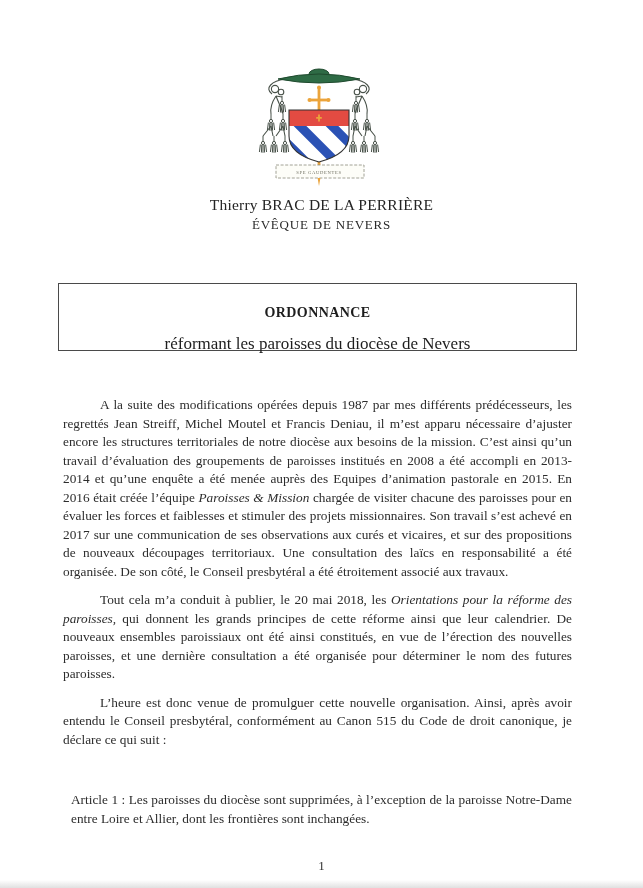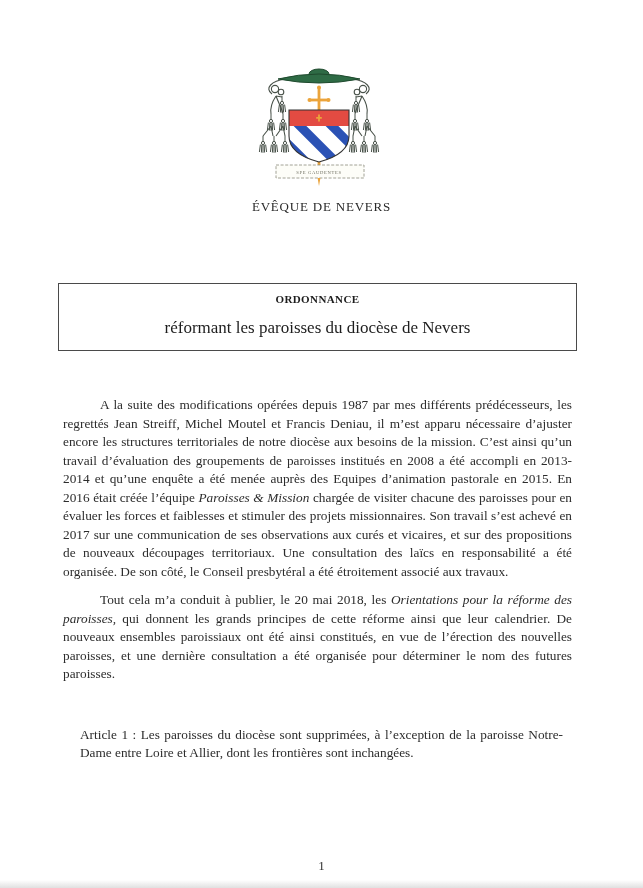--- a/index.html
+++ b/index.html
@@ -19,28 +19,28 @@
   }
   .crest{position:absolute;left:252px;top:66px;width:140px;height:126px;}
   .bishop-block{position:absolute;left:0;top:196px;width:643px;text-align:center;}
   .bishop-name{font-size:15.5px;color:#242424;letter-spacing:0.2px;}
   .bishop-title{font-size:13px;color:#2a2a2a;letter-spacing:0.8px;margin-top:3px;}
   .title-box{
     position:absolute;left:58px;top:283px;width:519px;height:68px;
     border:1.5px solid #4a4a4a;box-sizing:border-box;
     text-align:center;
   }
-  .title-line1{font-size:11px;font-weight:bold;color:#1d1d1d;margin-top:9px;letter-spacing:0.4px;}
+  .title-line1{font-size:14px;font-weight:bold;color:#1d1d1d;margin-top:21px;letter-spacing:0.4px;}
   .title-line2{font-size:17px;font-weight:normal;color:#1d1d1d;margin-top:13px;}
   .body-text{
     position:absolute;left:63px;top:396px;width:517px;
     font-size:13.3px;line-height:18.5px;text-align:justify;color:#2c2c2c;
   }
   .para{margin:0 8px 10px 0;text-indent:37px;}
-  .para-noindent{margin:17px;text-indent:0;}
+  .para-noindent{margin:8px;text-indent:0;}
   .article1{margin-top:42px;}
   .article2{margin-top:12px;}
   .em{font-style:italic;}
   .page-number{
     position:absolute;left:0;top:858px;width:643px;text-align:center;
     font-size:13px;color:#333;
   }
   svg text{font-family:"Liberation Serif","DejaVu Serif",serif;}
 </style>
 </head>
@@ -119,33 +119,35 @@
     </g>
 
     <g>
       <rect x="24" y="99" width="88" height="13" fill="#fdfdf8" stroke="#8a8a7c" stroke-width="0.8" stroke-dasharray="3,1.6"></rect>
       <text x="67" y="108" font-size="4.6" letter-spacing="0.7" fill="#6e6e60" text-anchor="middle">SPE GAUDENTES</text>
     </g>
     <polygon points="65.6,112 68.4,112 67,120" fill="#eba43b"></polygon>
   </svg>
 
   <div class="bishop-block">
+    <div class="bishop-name">Thierry BRAC DE LA PERRIÈRE</div>
     <div class="bishop-title">ÉVÊQUE DE NEVERS</div>
   </div>
 
   <div class="title-box">
     <div class="title-line1">ORDONNANCE</div>
     <div class="title-line2">réformant les paroisses du diocèse de Nevers</div>
   </div>
 
   <div class="body-text">
     <p class="para"><span>A la suite des modifications opérées depuis 1987 par mes différents prédécesseurs, les regrettés Jean Streiff, Michel Moutel et Francis Deniau, il m’est apparu nécessaire d’ajuster encore les structures territoriales de notre diocèse aux besoins de la mission. C’est ainsi qu’un travail d’évaluation des groupements de paroisses institués en 2008 a été accompli en 2013-2014 et qu’une enquête a été menée auprès des Equipes d’animation pastorale en 2015. En 2016 était créée l’équipe </span><span class="em">Paroisses &amp; Mission</span><span> chargée de visiter chacune des paroisses pour en évaluer les forces et faiblesses et stimuler des projets missionnaires. Son travail s’est achevé en 2017 sur une communication de ses observations aux curés et vicaires, et sur des propositions de nouveaux découpages territoriaux. Une consultation des laïcs en responsabilité a été organisée. De son côté, le Conseil presbytéral a été étroitement associé aux travaux.</span></p>
 
     <p class="para"><span>Tout cela m’a conduit à publier, le 20 mai 2018, les </span><span class="em">Orientations pour la réforme des paroisses,</span><span> qui donnent les grands principes de cette réforme ainsi que leur calendrier. De nouveaux ensembles paroissiaux ont été ainsi constitués, en vue de l’érection des nouvelles paroisses, et une dernière consultation a été organisée pour déterminer le nom des futures paroisses.</span></p>
 
+    <p class="para">L’heure est donc venue de promulguer cette nouvelle organisation. Ainsi, après avoir entendu le Conseil presbytéral, conformément au Canon 515 du Code de droit canonique, je déclare ce qui suit :</p>
 
     <p class="para-noindent article1">Article 1 : Les paroisses du diocèse sont supprimées, à l’exception de la paroisse Notre-Dame entre Loire et Allier, dont les frontières sont inchangées.</p>
 
   </div>
 
   <div class="page-number">1</div>
 
 </div>
 
 </body></html>

